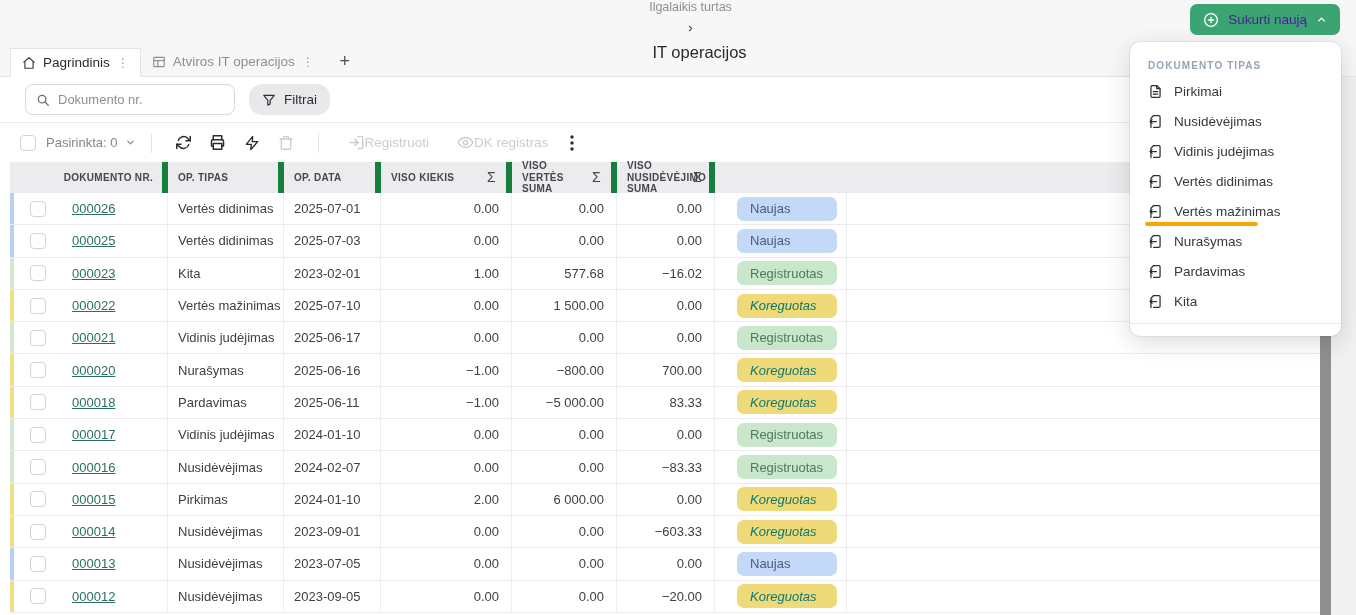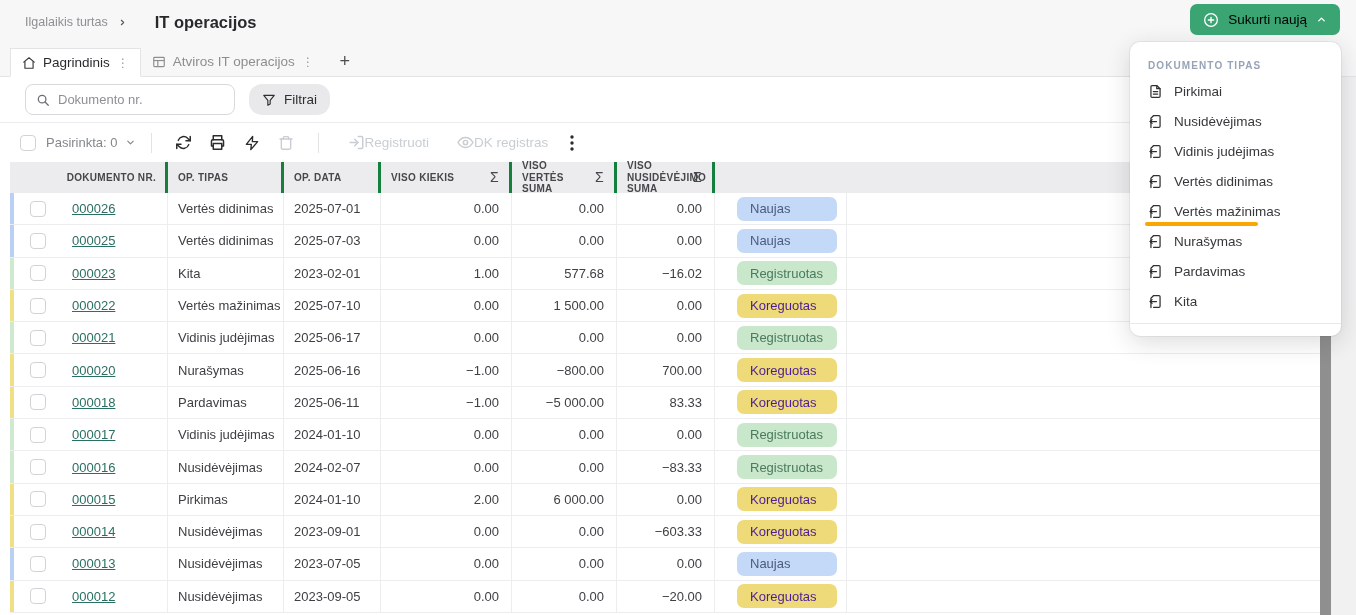--- a/index.html
+++ b/index.html
@@ -4,28 +4,28 @@
 <style>
   * { box-sizing: border-box; margin: 0; padding: 0; }
   html,body { width:1356px; height:615px; overflow:hidden; }
   body {
     font-family: "Liberation Sans", sans-serif;
     background:#ffffff; color:#3f4044; position:relative; font-size:13px;
   }
   svg { display:block; }
 
   
-  .topbar { height:44px; background:#f7f7f8; display:flex; align-items:center; padding-left:25px; gap:10px; }
+  .topbar { height:44px; background:#f7f7f8; display:flex; align-items:center; padding-left:25px; gap:10px;flex-direction:column; }
   .crumb-parent { font-size:12.5px; color:#8c8e92; cursor:pointer; }
   .crumb-sep { color:#55565a; }
-  .page-title { font-size:16.5px; font-weight:bold; color:#29292c;margin-left:18px; }
+  .page-title { font-size:16.5px; font-weight:normal; color:#29292c;margin-left:18px; }
 
   .create-btn {
     position:absolute; top:4px; right:16px; height:31px; z-index:70;
-    background:#3ba473; border-radius:7px; color:#000000;
+    background:#3ba473; border-radius:7px; color:#4c1d95;
     display:flex; align-items:center; gap:9px; padding:0 13px;
     font-size:13.5px; cursor:pointer; border:none;
   }
 
   
   .tabbar { height:33px; background:#f7f7f8; border-bottom:1px solid #e4e4e6; display:flex; align-items:flex-end; padding-left:10px; }
   .tab { height:29px; display:flex; align-items:center; gap:7px; padding:0 11px; font-size:13.5px; color:#8e8e90; cursor:pointer; }
   .tab.active { background:#fff; border:1px solid #e4e4e6; border-bottom:1px solid #fff; margin-bottom:-1px; color:#2b2b2e; }
   .tab .kebab { color:#9a9a9e; font-size:12px; letter-spacing:0; line-height:1; }
   .tab-plus { height:29px; width:40px; display:flex; align-items:center; justify-content:center; font-size:18px; color:#4e4e52; cursor:pointer; }
@@ -44,21 +44,21 @@
   .sel-caret { margin-left:7px; color:#85878c; }
   .vdiv { width:1px; height:20px; background:#e3e3e5; margin:0 15px; }
   .icon-btn { width:24px; height:24px; display:flex; align-items:center; justify-content:center; color:#2c2c2e; cursor:pointer; margin:0 5px; }
   .icon-btn.disabled { color:#c9cdd3; cursor:default; }
   .group-btn { display:flex; align-items:center; gap:0; color:#c9cdd3; font-size:13.5px; margin:0 14px; cursor:default; }
   .kebab-btn { color:#2c2c2e; font-size:14px; margin-left:8px; cursor:pointer; letter-spacing:0; }
 
   
   .table { margin-left:10px; width:1310px; }
   .thead { display:flex; height:31px; background:#ececee; font-size:10px; font-weight:bold; color:#46474a; letter-spacing:.3px; }
-  .th { display:flex; align-items:center; padding:0 10px; border-right:3px solid #15803d; line-height:1.15; }
+  .th { display:flex; align-items:center; padding:0 10px; border-right:6px solid #15803d; line-height:1.15; }
   .th .sum { font-size:14px; font-weight:normal; margin-left:6px; }
   .th.num-h { justify-content:space-between; }
   .tr { display:flex; height:32.3px; border-bottom:1px solid #ededef; background:#fff; }
   .td { display:flex; align-items:center; padding:0 10px; border-right:1px solid #ededf0; font-size:13px; color:#3f4044; overflow:hidden; white-space:nowrap; }
   .stripe { width:4px; flex:none; }
   .c-check { width:48px; flex:none; justify-content:center; border-right:none; padding:0; }
   .c-nr { width:106px; flex:none; }
   .c-tipas { width:116px; flex:none; }
   .c-data { width:97px; flex:none; }
   .c-kiekis { width:131px; flex:none; }
@@ -68,21 +68,21 @@
   .c-fill { flex:1; border-right:none; }
   .th.c-first { width:158px; flex:none; justify-content:flex-end; padding-right:9px; }
   .num { justify-content:flex-end; padding-right:12px; }
   .doclink { color:#2a6f62; text-decoration:underline; cursor:pointer; }
   .badge { width:100px; height:24px; border-radius:7px; display:flex; align-items:center; padding-left:13px; font-size:13px; }
   .st-blue.stripe   { background:#b9cff3; }
   .st-green.stripe  { background:#cfe9cf; }
   .st-yellow.stripe { background:#f0df85; }
   .badge.st-blue   { background:#c4d9f8; color:#4a5b7d; }
   .badge.st-green  { background:#c9e7ca; color:#4b7a5e; }
-  .badge.st-yellow { background:#eeda79; color:#4c1d95; }
+  .badge.st-yellow { background:#eeda79; color:#0f766e;font-style:italic; }
 
   
   .gutter { position:absolute; left:1331px; top:77px; width:25px; bottom:0; background:#f1f1f2; z-index:5; }
   .vscroll { position:absolute; left:1320px; top:162px; width:11px; bottom:0; background:#8f8f8f; z-index:6; cursor:grab; }
 
   
   .menu {
     position:absolute; left:1130px; top:42px; width:211px; z-index:60;
     background:#fff; border-radius:10px; padding:8px 0 10px;
     box-shadow:0 6px 24px rgba(30,30,40,.16), 0 0 0 1px rgba(0,0,0,.05);

